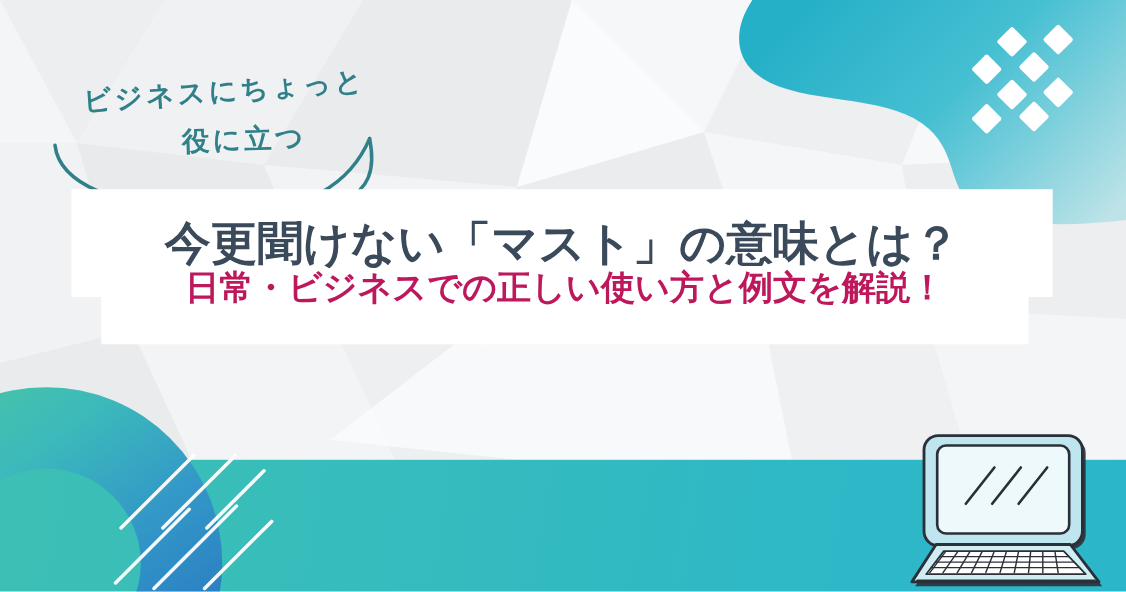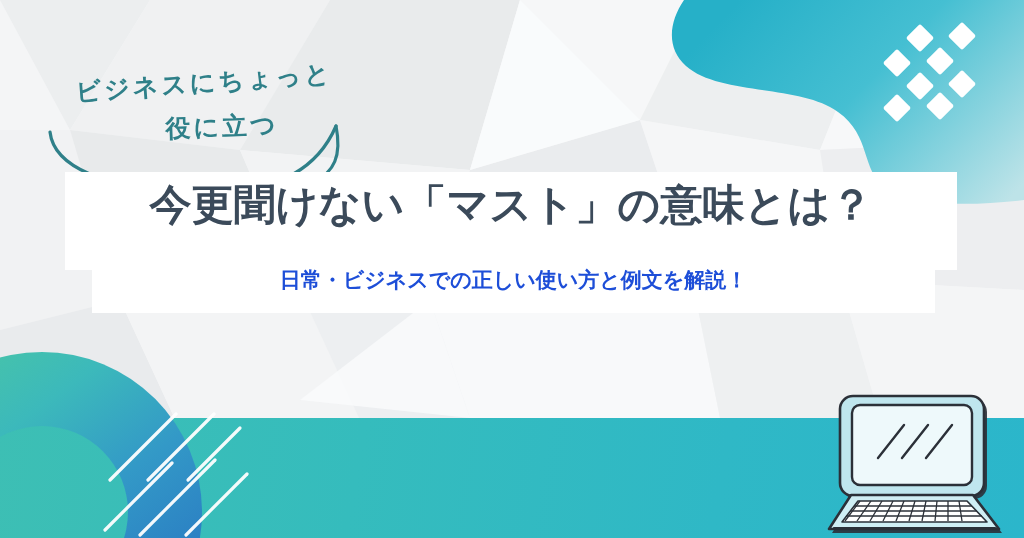--- a/index.html
+++ b/index.html
@@ -53,32 +53,32 @@
   
   #card-sub{
     position:absolute;left:92px;top:247px;width:843px;height:66px;
     background:#ffffff;
   }
   #card-main{
     position:absolute;left:65px;top:172px;width:892px;height:98px;
     background:#ffffff;
   }
   #title{
-    position:absolute;left:65px;top:156px;width:892px;height:98px;
+    position:absolute;left:65px;top:172px;width:892px;height:98px;
     display:flex;align-items:center;justify-content:center;
     color:#3b4a5a;
     font-family:"DejaVu Sans","Liberation Sans",sans-serif;
     font-size:42px;font-weight:700;letter-spacing:0px;white-space:nowrap;
   }
   #subtitle{
-    position:absolute;left:92px;top:247px;width:843px;height:66px;
+    position:absolute;left:92px;top:229px;width:843px;height:66px;
     display:flex;align-items:center;justify-content:center;
-    color:#1d4ed8;
+    color:#be185d;
     font-family:"DejaVu Sans","Liberation Sans",sans-serif;
-    font-size:21px;font-weight:700;white-space:nowrap;
+    font-size:31px;font-weight:700;white-space:nowrap;
   }
 
   
   #laptop{position:absolute;left:826px;top:392px;width:190px;height:146px;}
 </style>
 </head>
 <body>
 
 <div id="stage">
 

